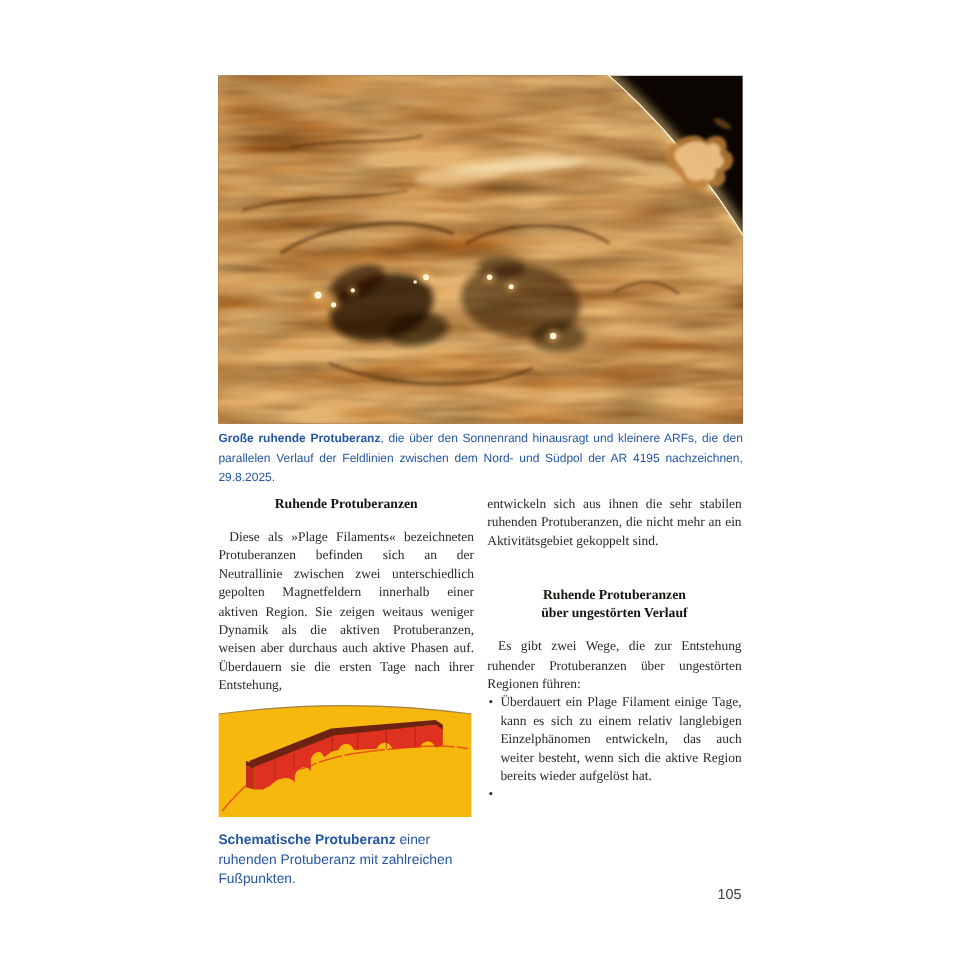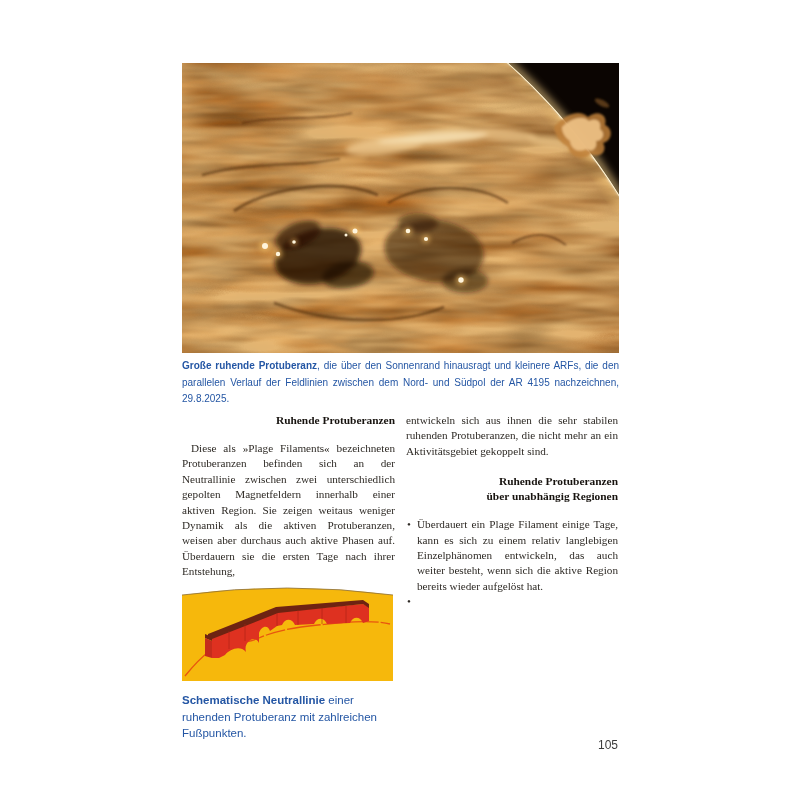--- a/index.html
+++ b/index.html
@@ -23,25 +23,25 @@
   .diagram-cap{left:182px;top:692px;width:213px;font-size:11.5px;line-height:16.5px;text-align:left;}
   
   .col{
     width:213px;color:#2e2a25;font-size:11.2px;line-height:15.4px;
     text-align:justify;hyphens:auto;
   }
   .col-left{left:182px;top:413px;}
   .col-right{left:406px;top:413px;width:212px;}
   .heading{
     font-weight:700;color:#17130f;font-size:11.4px;line-height:15px;
-    text-align:right;margin:0 0 13px 0;
+    text-align:center;margin:0 0 13px 0;
   }
   .para{margin:0;}
   .para.indent{text-indent:9px;}
-  .gap-after{margin-bottom:15px;}
+  .gap-after{margin-bottom:30px;}
   .bullet{position:relative;padding-left:11px;margin:0;}
   .bullet .marker{position:absolute;left:1px;top:0;}
   
   .schematic{left:182px;top:583px;width:211px;height:98px;background:#fff;}
   .schematic svg{display:block;}
   
   .pagenum{
     left:538px;top:738px;width:80px;text-align:right;
     font-family:"Liberation Sans", sans-serif;font-size:12px;color:#3c3c3c;
   }
@@ -196,29 +196,30 @@
       <line x1="63" y1="41" x2="63" y2="58"></line>
       <line x1="95" y1="30" x2="95" y2="43"></line>
       <line x1="116" y1="27" x2="116" y2="42"></line>
       <line x1="140" y1="25" x2="140" y2="41"></line>
       <line x1="164" y1="23" x2="164" y2="40"></line>
     </g>
   </svg>
 </div>
 
 <div class="abs cap diagram-cap">
-  <b>Schematische Neutrallinie</b><span> einer ruhenden Protuberanz mit zahlreichen Fußpunkten.</span>
+  <b>Schematische Protuberanz</b><span> einer ruhenden Protuberanz mit zahlreichen Fußpunkten.</span>
 </div>
 
 <div class="abs col col-right">
   <p class="para gap-after">entwickeln sich aus ihnen die sehr stabilen ruhenden Protuberanzen, die nicht mehr an ein Aktivitätsgebiet gekoppelt sind.</p>
   <div class="heading">
     <div>Ruhende Protuberanzen</div>
-    <div>über unabhängig Regionen</div>
-  </div>
+    <div>über ungestörten Verlauf</div>
+  </div>
+  <p class="para indent">Es gibt zwei Wege, die zur Entstehung ruhender Protuberanzen über ungestörten Regionen führen:</p>
   <div class="bullet">
     <span class="marker">•</span>
     <span>Überdauert ein Plage Filament einige Tage, kann es sich zu einem relativ langlebigen Einzelphänomen entwickeln, das auch weiter besteht, wenn sich die aktive Region bereits wieder aufgelöst hat.</span>
   </div>
   <div class="bullet gap-after">
     <span class="marker">•</span>
   </div>
 </div>
 
 <div class="abs pagenum">105</div>

